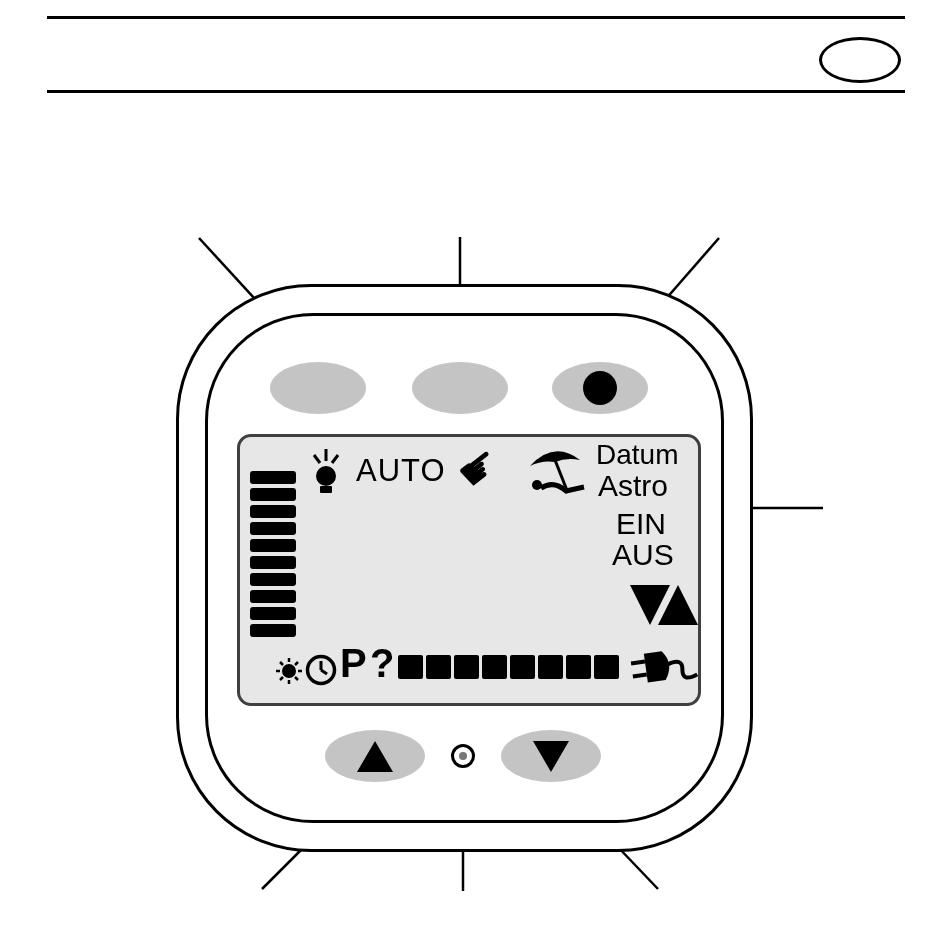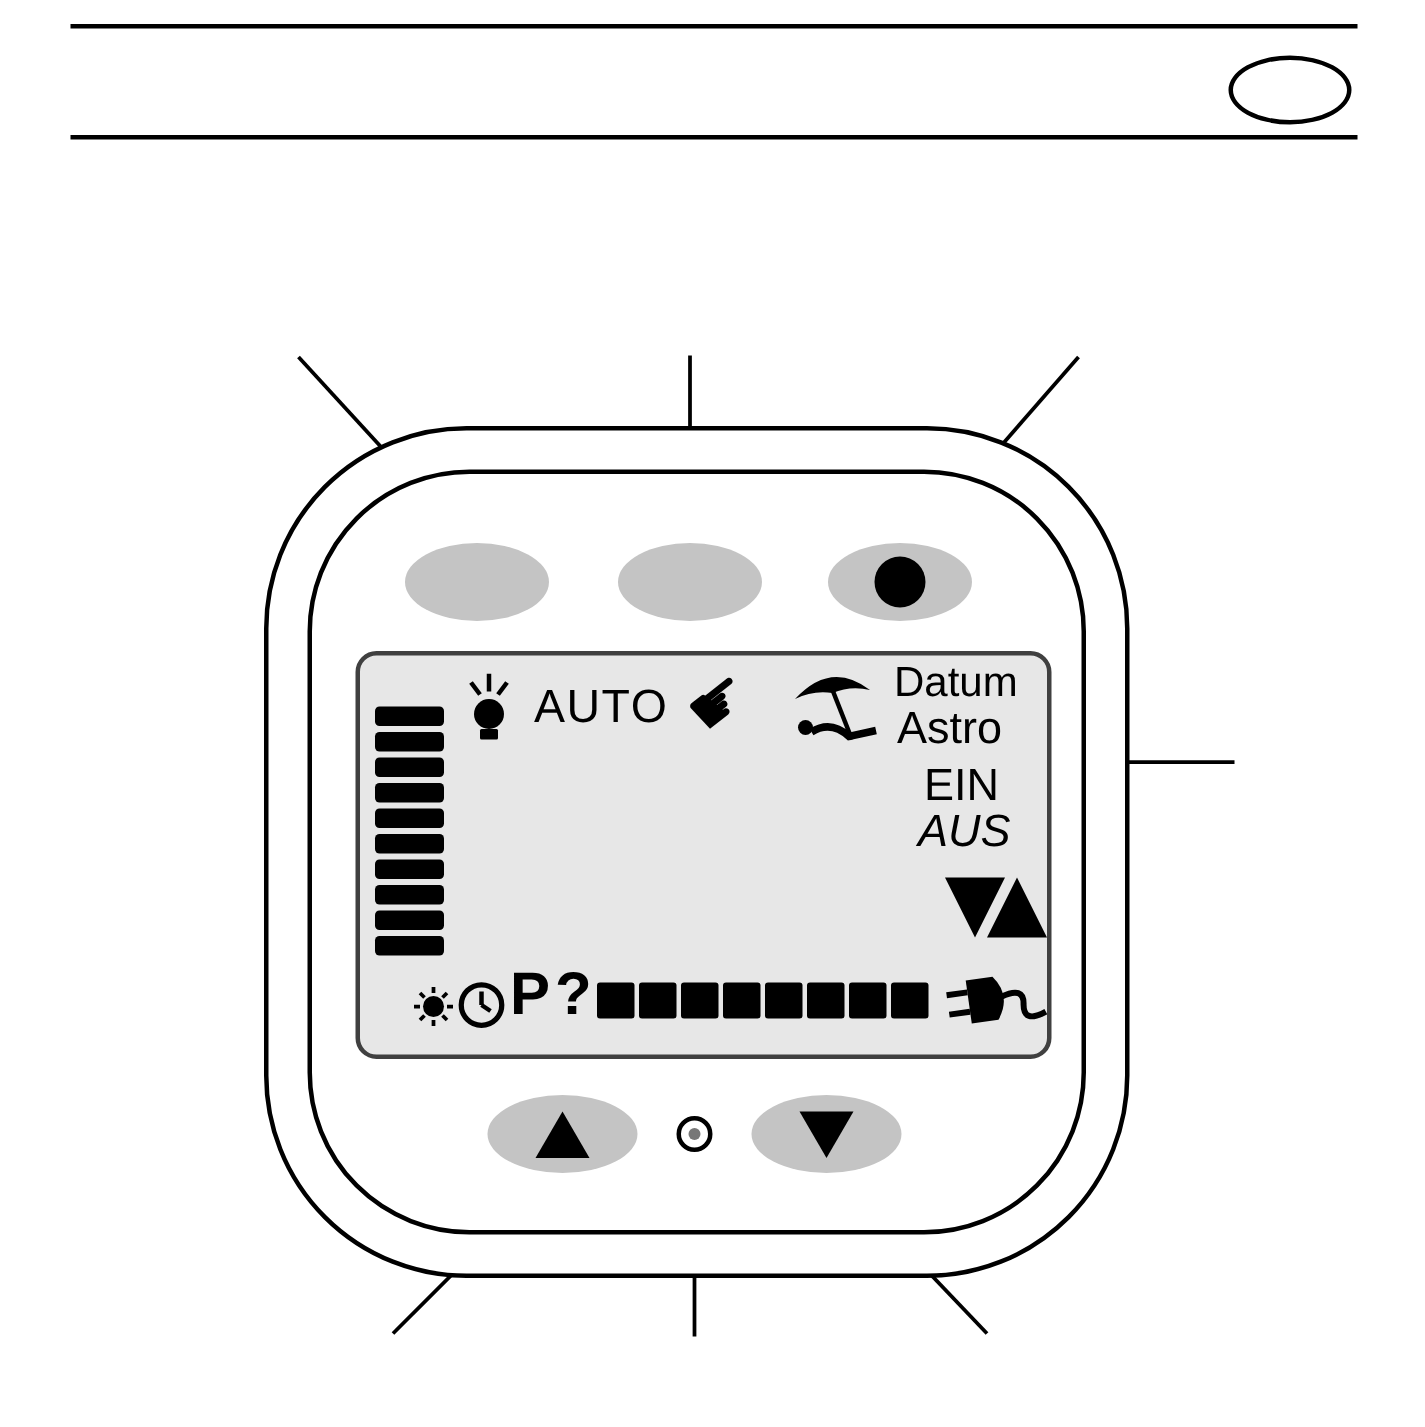--- a/index.html
+++ b/index.html
@@ -43,21 +43,21 @@
   .display *{position:absolute;}
   .bar-stack{left:10px;top:34px;display:flex;flex-direction:column;gap:4px;}
   .bar-stack .bar{position:static;width:46px;height:13px;background:#000;border-radius:3px;}
   .auto-label{left:116px;top:16px;font-size:31px;letter-spacing:1px;}
   .lamp{left:68px;top:12px;}
   .hand{left:218px;top:4px;font-size:46px;transform:rotate(-38deg);}
   .vacation{left:288px;top:10px;}
   .datum{left:356px;top:2px;font-size:28px;}
   .astro{left:358px;top:32px;font-size:30px;}
   .ein{left:376px;top:70px;font-size:30px;}
-  .aus{left:372px;top:101px;font-size:30px;font-style:italic;}
+  .aus{left:372px;top:101px;font-size:30px;}
   .tri-pair{left:390px;top:148px;display:flex;position:absolute;}
   .tri-pair .t{position:static;width:0;height:0;}
   .tri-pair .td{border-left:20px solid transparent;border-right:20px solid transparent;border-top:40px solid #000;}
   .tri-pair .tu{border-left:20px solid transparent;border-right:20px solid transparent;border-bottom:40px solid #000;margin-left:-12px;}
   .nightday{left:6px;top:212px;}
   .clock{left:64px;top:216px;}
   .p-label{left:100px;top:204px;font-size:40px;font-weight:bold;}
   .q-label{left:130px;top:204px;font-size:40px;font-weight:bold;}
   .blocks{left:158px;top:218px;display:flex;gap:3px;}
   .blocks .blk{position:static;width:25px;height:24px;background:#000;border-radius:2px;}

